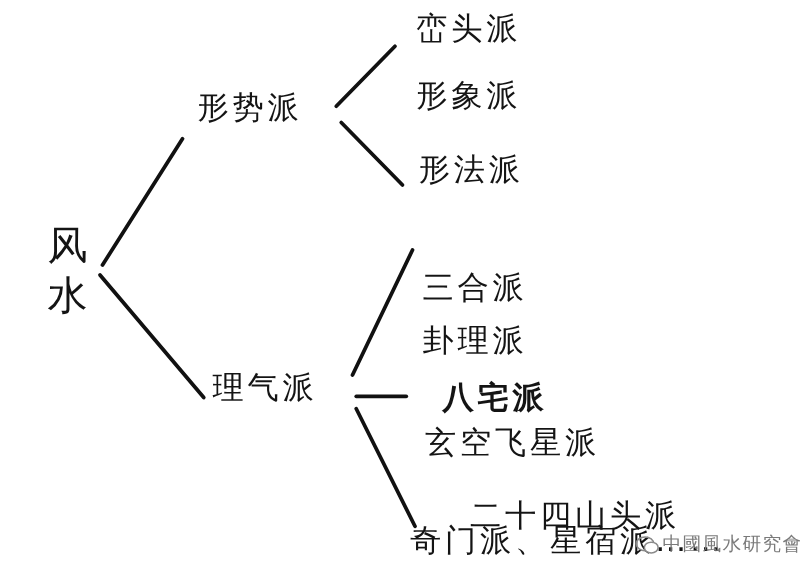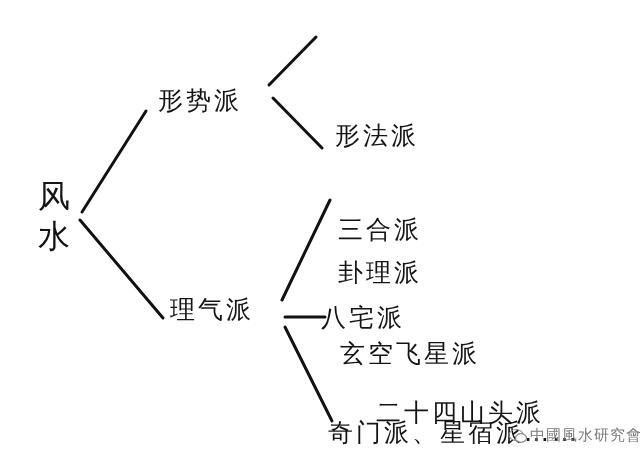--- a/index.html
+++ b/index.html
@@ -76,27 +76,29 @@
       <line x1="285" y1="317" x2="325" y2="317"></line>
       <line x1="285" y1="327" x2="332" y2="421"></line>
     </g>
   </svg>
 
   <div class="root" style="left:34px; top:176px;">
     <div>风</div>
     <div>水</div>
   </div>
 
-  <div class="node" style="left:158px; top:86px;">形势派</div>
+  <div class="node" style="left:158px; top:71px;">形势派</div>
+  <div class="node" style="left:333px; top:8px;">峦头派</div>
+  <div class="node" style="left:333px; top:62px;">形象派</div>
   <div class="node" style="left:170px; top:295px;">理气派</div>
 
   <div class="node" style="left:335px; top:121px;">形法派</div>
   <div class="node" style="left:338px; top:215px;">三合派</div>
   <div class="node" style="left:338px; top:258px;">卦理派</div>
-  <div class="node" style="left:321px; top:303px;">八宅派</div>
+  <div class="node" style="left:354px; top:303px;font-weight:bold;">八宅派</div>
   <div class="node" style="left:340px; top:341px;font-family:Liberation Mono, monospace;">玄空飞星派</div>
   <div class="node" style="left:340px; top:398px;margin-left:36px;">二十四山头派</div>
   <div class="node" style="left:328px; top:418px;">奇门派、星宿派……</div>
 
   <svg class="wm-icon" viewBox="0 0 20 16">
     <ellipse cx="8" cy="7" rx="7" ry="5.5" fill="none" stroke="#8a8a8a" stroke-width="1.2"></ellipse>
     <ellipse cx="13" cy="10" rx="5.5" ry="4.3" fill="#fff" stroke="#8a8a8a" stroke-width="1.2"></ellipse>
   </svg>
   <div class="watermark">中國風水研究會</div>
 </div>

